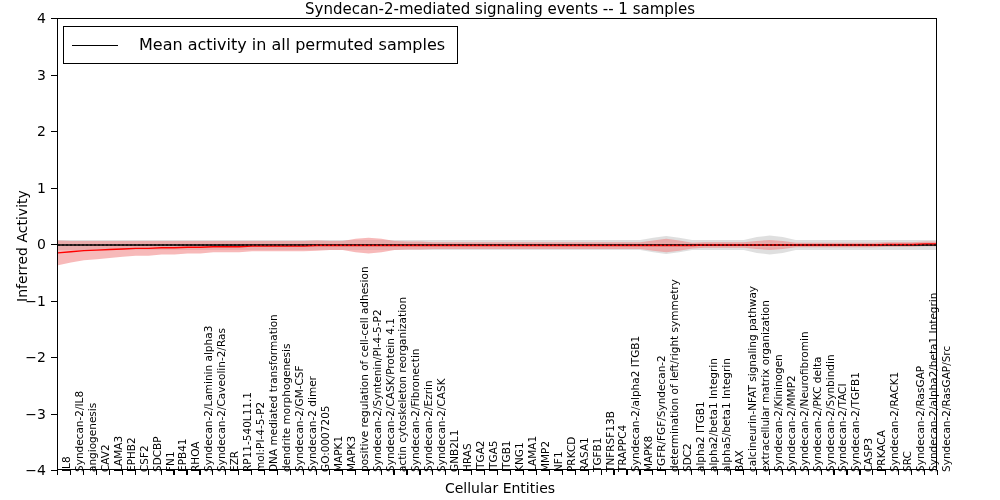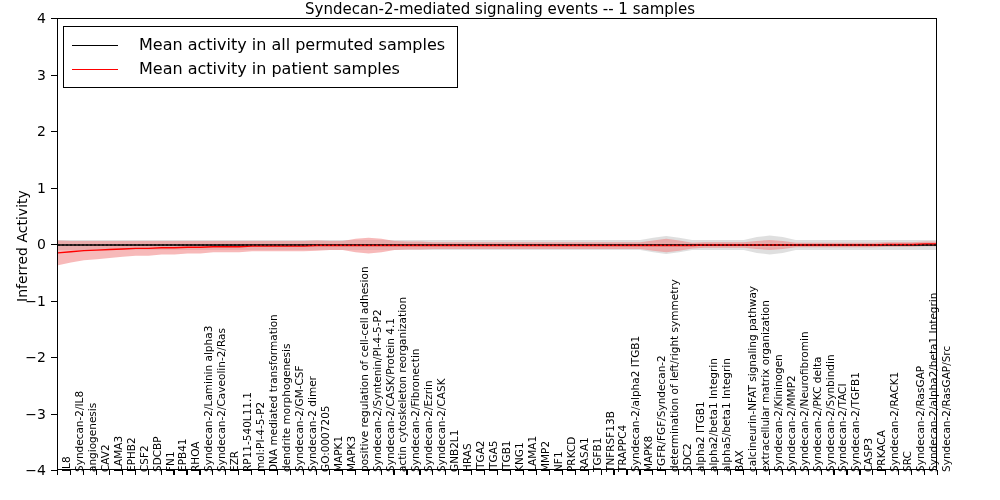--- a/index.html
+++ b/index.html
@@ -208,25 +208,22 @@
       <div class="xlabel" style="left: 889.235px; top: 472px;">Syndecan-2/RACK1</div>
       <div class="xtickmark" style="left: 898.176px;"></div>
       <div class="xlabel" style="left: 902.176px; top: 472px;">SRC</div>
       <div class="xtickmark" style="left: 911.118px;"></div>
       <div class="xlabel" style="left: 915.118px; top: 472px;">Syndecan-2/RasGAP</div>
       <div class="xtickmark" style="left: 924.059px;"></div>
       <div class="xlabel" style="left: 928.059px; top: 472px;">Syndecan-2/alpha2/beta1 Integrin</div>
       <div class="xtickmark" style="left: 937px;"></div>
       <div class="xlabel" style="left: 941px; top: 472px;">Syndecan-2/RasGAP/Src</div>
     </div>
+  <div class="xtitle">Cellular Entities</div>
 
   <div class="legend">
     <div class="legrow">
       <span class="legline"></span>
       <span class="legtext">Mean activity in all permuted samples</span>
     </div>
-    <div class="legrow">
-      <span class="legline red"></span>
-      <span class="legtext">Mean activity in patient samples</span>
-    </div>
   </div>
 
 </div>
 
 </body></html>

